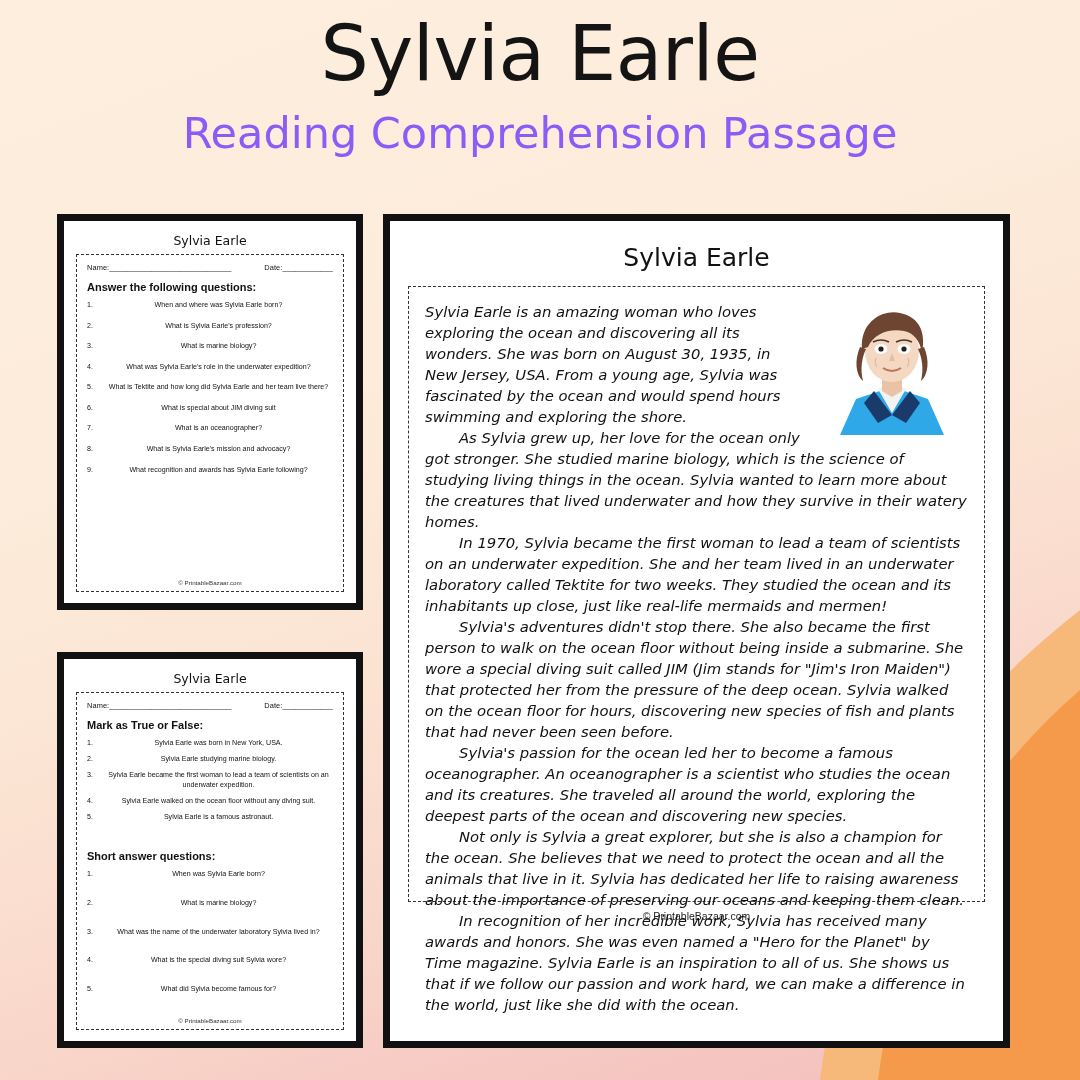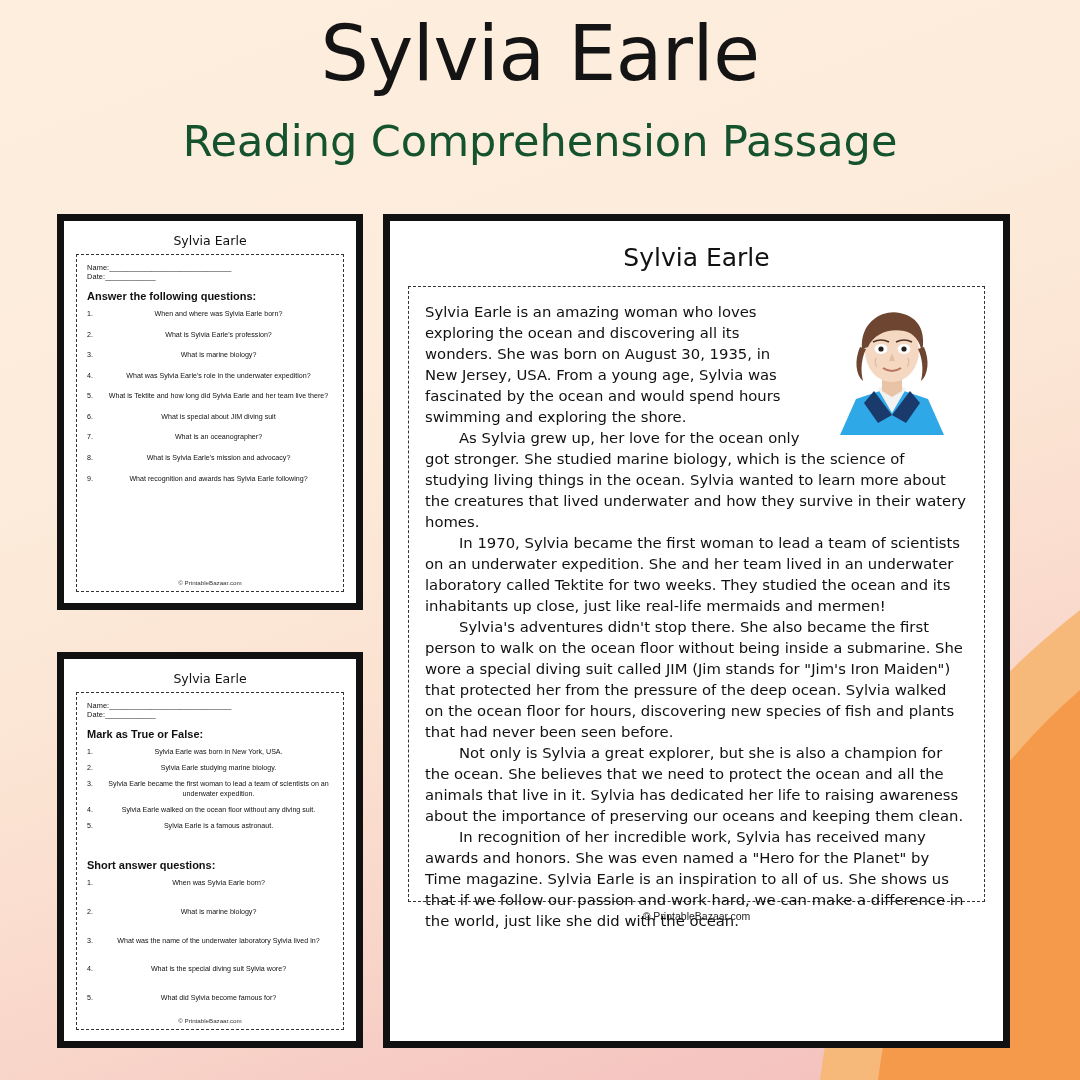--- a/index.html
+++ b/index.html
@@ -42,23 +42,23 @@
   }
   .title {
     font-size: 76px;
     line-height: 1.0;
     color: #141414;
     font-weight: 400;
     letter-spacing: -0.5px;
     font-family: "DejaVu Sans", sans-serif;
   }
   .subtitle {
-    margin-top: 24px;
+    margin-top: 16px;
     font-size: 43px;
-    color: #14532d;
+    color: #8b5cf6;
     font-weight: 400;
     font-family: "DejaVu Sans", sans-serif;
   }
 
   
   .page {
     position: absolute;
     background: #ffffff;
     border: 7px solid #111111;
     box-sizing: border-box;
@@ -117,21 +117,20 @@
     padding: 8px 10px 6px 10px;
     position: relative;
   }
   .name-row {
     display: flex;
     justify-content: space-between;
     font-size: 7.4px;
     color: #111;
     margin-bottom: 9px;
     letter-spacing: 0.1px;
-    flex-direction: column;
   }
   .name-row span { white-space: nowrap; }
   .ws-heading {
     font-size: 11px;
     font-weight: bold;
     color: #111;
     margin: 2px 0 8px 0;
   }
   ol.qlist {
     margin: 0;
@@ -167,20 +166,21 @@
     color: #222;
     margin-top: 8px;
   }
 
   
   .passage-box {
     padding: 14px 16px 14px 16px;
     position: relative;
     height: 616px;
     box-sizing: border-box;
+    font-style: italic;
   }
   .passage-text {
     font-size: 14.8px;
     line-height: 1.42;
     color: #111;
     font-family: "DejaVu Sans", sans-serif;
   }
   .passage-text p {
     margin: 0 0 0 0;
     text-indent: 34px;
@@ -356,18 +356,19 @@
         <path d="M60 55 Q58 60 61 64" stroke="#ddb89d" stroke-width="1.2" fill="none"></path>
         <path d="M92 55 Q94 60 91 64" stroke="#ddb89d" stroke-width="1.2" fill="none"></path>
       </svg>
     </div>
 
     <div class="passage-text">
       <p class="first">Sylvia Earle is an amazing woman who loves exploring the ocean and discovering all its wonders. She was born on August 30, 1935, in New Jersey, USA. From a young age, Sylvia was fascinated by the ocean and would spend hours swimming and exploring the shore.</p>
       <p>As Sylvia grew up, her love for the ocean only got stronger. She studied marine biology, which is the science of studying living things in the ocean. Sylvia wanted to learn more about the creatures that lived underwater and how they survive in their watery homes.</p>
       <p>In 1970, Sylvia became the first woman to lead a team of scientists on an underwater expedition. She and her team lived in an underwater laboratory called Tektite for two weeks. They studied the ocean and its inhabitants up close, just like real-life mermaids and mermen!</p>
       <p>Sylvia's adventures didn't stop there. She also became the first person to walk on the ocean floor without being inside a submarine. She wore a special diving suit called JIM (Jim stands for "Jim's Iron Maiden") that protected her from the pressure of the deep ocean. Sylvia walked on the ocean floor for hours, discovering new species of fish and plants that had never been seen before.</p>
+      <p>Sylvia's passion for the ocean led her to become a famous oceanographer. An oceanographer is a scientist who studies the ocean and its creatures. She traveled all around the world, exploring the deepest parts of the ocean and discovering new species.</p>
       <p>Not only is Sylvia a great explorer, but she is also a champion for the ocean. She believes that we need to protect the ocean and all the animals that live in it. Sylvia has dedicated her life to raising awareness about the importance of preserving our oceans and keeping them clean.</p>
       <p>In recognition of her incredible work, Sylvia has received many awards and honors. She was even named a "Hero for the Planet" by Time magazine. Sylvia Earle is an inspiration to all of us. She shows us that if we follow our passion and work hard, we can make a difference in the world, just like she did with the ocean.</p>
     </div>
   </div>
   <div class="footer-credit-lg">© PrintableBazaar.com</div>
 </div>
 
 </body></html>

